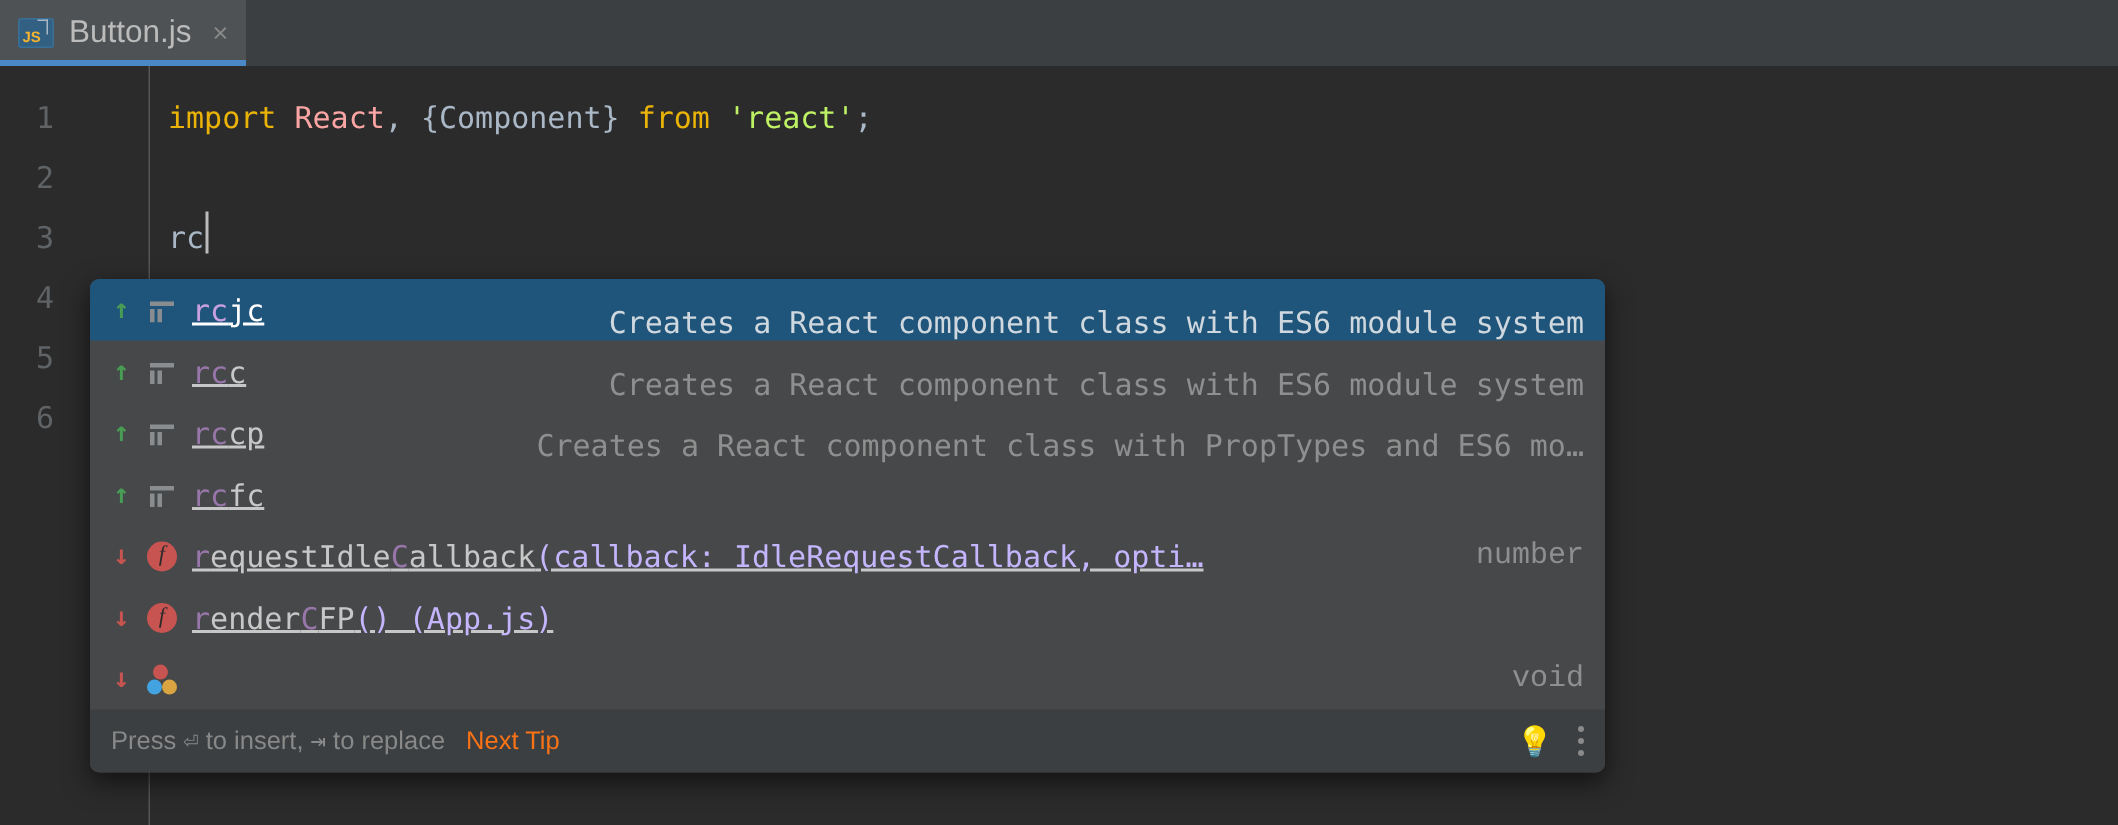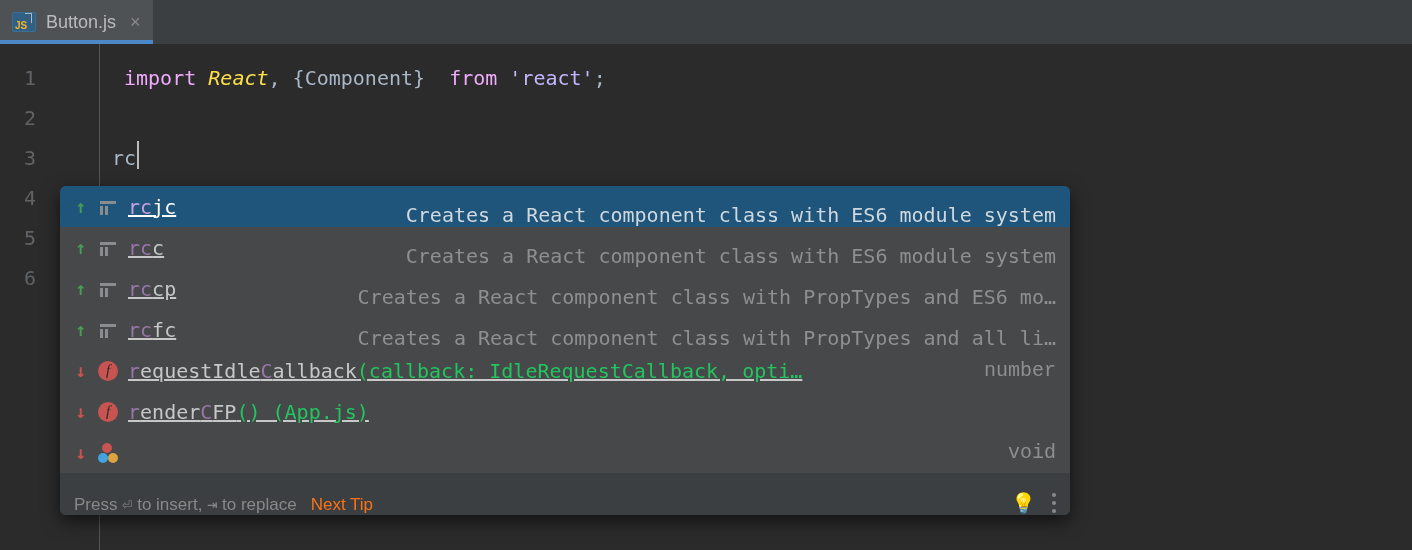--- a/index.html
+++ b/index.html
@@ -63,21 +63,21 @@
     right: 3px;
     width: 6px;
     height: 9px;
     border: 1.5px solid #a9b7c6;
     border-left: none;
     border-bottom: none;
   }
   .tab-name {
     color: #bbbbbb;
     font-family: -apple-system, 'Segoe UI', sans-serif;
-    font-size: 18px;
+    font-size: 21px;
   }
   .tab-close {
     color: #8a8a8a;
     font-family: sans-serif;
     font-size: 18px;
     line-height: 1;
     padding-left: 4px;
   }
 
   .editor {
@@ -111,23 +111,23 @@
     width: 1px;
     background: #555555;
   }
   .code-line {
     height: 40px;
     line-height: 40px;
     padding-left: 52px;
     color: #a9b7c6;
     white-space: pre;
   }
-  .kw { color: #f0abfc; margin-left: 12px; }
-  .cls { color: #fde047; font-style: italic; }
-  .str { color: #c4b5fd; }
+  .kw { color: #eab308; }
+  .cls { color: #fca5a5; }
+  .str { color: #bef264; }
   .pun { color: #a9b7c6; }
   .typed { color: #a9b7c6; }
 
   .cursor {
     display: inline-block;
     width: 2px;
     height: 28px;
     background: #bbbbbb;
     vertical-align: -4px;
     margin-left: 1px;
@@ -224,25 +224,25 @@
     padding-left: 18px;
     margin-top: 16px;
   }
   .selected .item-desc { color: #cfd8de; }
   .item-ret {
     margin-left: auto;
     color: #8f8f8f;
     padding-left: 16px;
     font-family: Liberation Mono, monospace;
   }
-  .sig { color: #22c55e; }
+  .sig { color: #c4b5fd; }
 
   .popup-footer {
     display: flex;
-    align-items: flex-end;
+    align-items: center;
     height: 42px;
     padding: 0 14px;
     background: #3c3f41;
     font-family: -apple-system, 'Segoe UI', sans-serif;
     font-size: 17px;
     color: #888888;
   }
   .footer-hint { white-space: pre; }
   .key-sym { font-family: monospace; }
   .next-tip { color: #f97316; margin-left: 14px; }
@@ -335,21 +335,20 @@
     <div class="popup-item">
       <span class="arrow-up">↑</span>
       <span class="tmpl-icon">
         <svg width="18" height="16" viewBox="0 0 18 16">
           <rect x="1" y="2" width="16" height="3" fill="#8a8d8f"></rect>
           <rect x="1" y="7" width="3" height="9" fill="#8a8d8f"></rect>
           <rect x="6" y="7" width="3" height="9" fill="#8a8d8f"></rect>
         </svg>
       </span>
       <span class="item-label"><span class="hl">rc</span>fc</span>
-      <span class="item-desc">Creates a React component class with PropTypes and all li…</span>
     </div>
     <div class="popup-item">
       <span class="arrow-down">↓</span>
       <span class="f-icon">f</span>
       <span class="item-label"><span class="hl">r</span>equestIdle<span class="hl">C</span>allback<span class="sig">(callback: IdleRequestCallback, opti…</span></span>
       <span class="item-ret">number</span>
     </div>
     <div class="popup-item">
       <span class="arrow-down">↓</span>
       <span class="f-icon">f</span>

